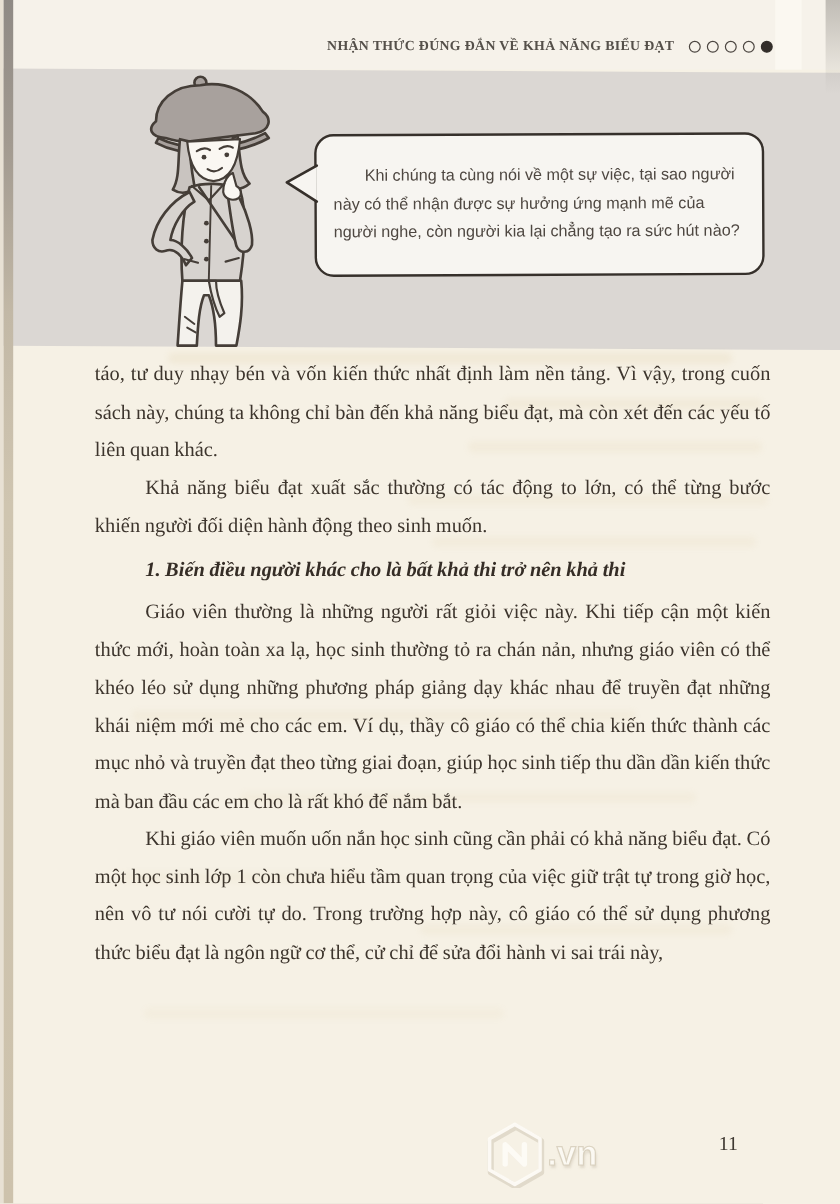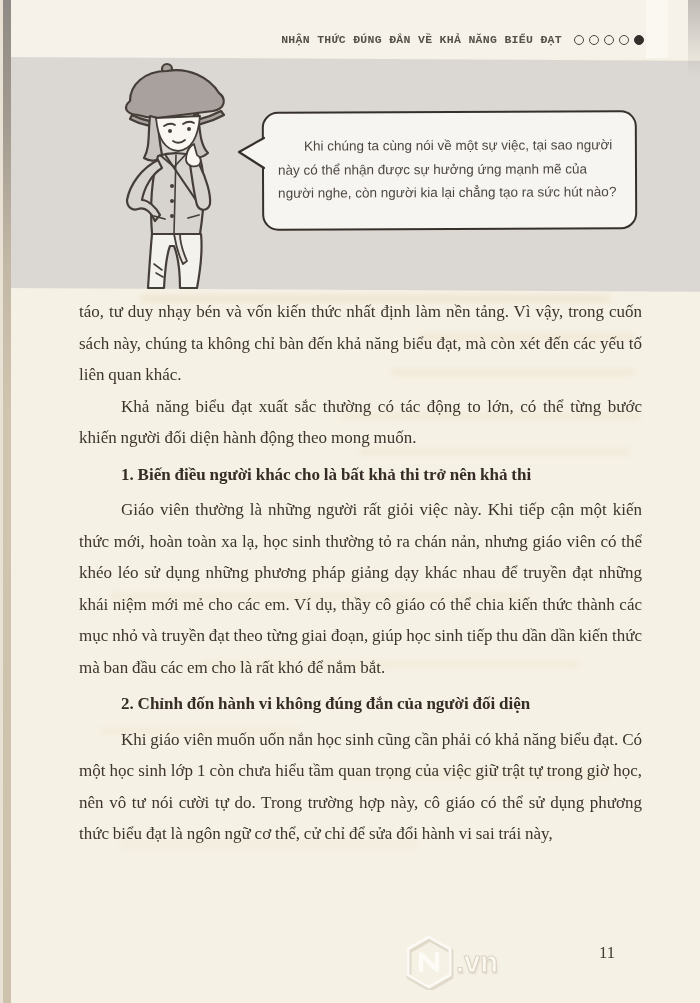--- a/index.html
+++ b/index.html
@@ -15,42 +15,42 @@
   .edge-right-top{position:absolute;left:688px;top:0;width:12px;height:78px;z-index:9;
     background:linear-gradient(180deg,rgba(148,144,138,.55),rgba(148,144,138,0));}
   .corner-strip{position:absolute;left:646px;top:0;width:22px;height:58px;background:#fbf8f1;z-index:2;}
   .top-strip{position:absolute;left:0;top:0;width:700px;height:58px;background:#f6f2ea;z-index:1;}
   
   .band{position:absolute;left:-6px;top:57px;width:712px;height:231px;background:#dbd7d3;
     transform:rotate(.3deg);transform-origin:left center;z-index:2;}
   
   .chapter-header{position:absolute;left:0;top:33px;width:644px;display:flex;justify-content:flex-end;
     align-items:center;z-index:6;}
-  .chapter-title{font-family:Liberation Mono, monospace;font-size:11.5px;font-weight:600;
+  .chapter-title{font-family:Liberation Serif, serif;font-size:11.5px;font-weight:600;
     color:#55504a;letter-spacing:.3px;white-space:nowrap;}
   .dots{display:flex;align-items:center;margin-left:10px;}
   .dot{width:10px;height:10px;border:1.6px solid #4c4641;border-radius:50%;margin-left:5px;
     box-sizing:border-box;background:transparent;}
   .dot.first{margin-left:2px;}
   .dot.filled{background:#332e2a;border-color:#332e2a;}
   
   .girl{position:absolute;left:94px;top:58px;z-index:4;}
   
   .bubble{position:absolute;left:262px;top:111px;width:375px;height:119px;z-index:4;
     background:#f7f5f1;border:2.2px solid #36302b;border-radius:16px;box-sizing:border-box;
     transform:rotate(-.25deg);}
   .bubble-tail{position:absolute;left:236px;top:136px;z-index:5;}
   .bubble-text{padding:21px 14px 0 14px;text-indent:26px;
     font-family:"Liberation Sans",sans-serif;font-size:13.5px;line-height:23.5px;color:#4e4741;}
   
   .body-text{position:absolute;left:79px;top:296px;width:563px;z-index:5;
     font-size:17px;line-height:31.5px;color:#3d352d;text-align:justify;word-spacing:-.4px;}
   .body-text p{margin:0;}
   .para-indent{text-indent:42px;}
-  .para-heading{text-indent:42px;font-weight:700;margin:5px 0 4px 0 !important;color:#352d26;}
+  .para-heading{text-indent:42px;font-weight:700;margin:5px 0 4px 0 !important;color:#352d26;font-style:italic;}
   
   .bleed{position:absolute;background:#cdb277;filter:blur(2.5px);border-radius:4px;z-index:3;}
   
   .page-number{position:absolute;left:599px;top:943px;font-size:16.5px;color:#3f3932;z-index:10;}
   .watermark{position:absolute;left:404px;top:934px;display:flex;align-items:center;z-index:8;}
   .wm-text{font-family:"Liberation Sans",sans-serif;font-weight:700;font-size:37px;letter-spacing:.5px;
     color:rgba(253,251,245,.92);-webkit-text-stroke:1.2px rgba(211,202,183,.8);
     text-shadow:1px 2px 2px rgba(186,176,156,.35);margin-left:10px;white-space:nowrap;}
   .wm-suffix{font-family:"Liberation Sans",sans-serif;font-weight:700;font-size:29px;
     color:rgba(253,251,245,.92);-webkit-text-stroke:1px rgba(211,202,183,.8);
@@ -137,24 +137,23 @@
   <div class="bleed" style="left:340px;top:412px;width:300px;height:9px;opacity:.08"></div>
   <div class="bleed" style="left:360px;top:447px;width:270px;height:9px;opacity:.08"></div>
   <div class="bleed" style="left:110px;top:592px;width:420px;height:9px;opacity:.08"></div>
   <div class="bleed" style="left:200px;top:660px;width:380px;height:9px;opacity:.07"></div>
   <div class="bleed" style="left:100px;top:727px;width:200px;height:8px;opacity:.07"></div>
   <div class="bleed" style="left:350px;top:770px;width:260px;height:9px;opacity:.08"></div>
   <div class="bleed" style="left:120px;top:840px;width:300px;height:9px;opacity:.06"></div>
 
   <div class="body-text">
     <p class="para-cont">táo, tư duy nhạy bén và vốn kiến thức nhất định làm nền tảng. Vì vậy, trong cuốn sách này, chúng ta không chỉ bàn đến khả năng biểu đạt, mà còn xét đến các yếu tố liên quan khác.</p>
-    <p class="para-indent">Khả năng biểu đạt xuất sắc thường có tác động to lớn, có thể từng bước khiến người đối diện hành động theo mong muốn.</p>
+    <p class="para-indent">Khả năng biểu đạt xuất sắc thường có tác động to lớn, có thể từng bước khiến người đối diện hành động theo sinh muốn.</p>
     <p class="para-heading">1. Biến điều người khác cho là bất khả thi trở nên khả thi</p>
     <p class="para-indent">Giáo viên thường là những người rất giỏi việc này. Khi tiếp cận một kiến thức mới, hoàn toàn xa lạ, học sinh thường tỏ ra chán nản, nhưng giáo viên có thể khéo léo sử dụng những phương pháp giảng dạy khác nhau để truyền đạt những khái niệm mới mẻ cho các em. Ví dụ, thầy cô giáo có thể chia kiến thức thành các mục nhỏ và truyền đạt theo từng giai đoạn, giúp học sinh tiếp thu dần dần kiến thức mà ban đầu các em cho là rất khó để nắm bắt.</p>
-    <p class="para-heading">2. Chỉnh đốn hành vi không đúng đắn của người đối diện</p>
     <p class="para-indent">Khi giáo viên muốn uốn nắn học sinh cũng cần phải có khả năng biểu đạt. Có một học sinh lớp 1 còn chưa hiểu tầm quan trọng của việc giữ trật tự trong giờ học, nên vô tư nói cười tự do. Trong trường hợp này, cô giáo có thể sử dụng phương thức biểu đạt là ngôn ngữ cơ thể, cử chỉ để sửa đổi hành vi sai trái này,</p>
   </div>
 
   <div class="watermark">
     <svg width="50" height="56" viewBox="0 0 50 56">
       <g stroke-linejoin="round" stroke-linecap="round" fill="none">
         <polygon points="25,3 46,15 46,41 25,53 4,41 4,15" stroke="rgba(200,190,170,0.45)" stroke-width="5" transform="translate(1,2)"></polygon>
         <polygon points="25,3 46,15 46,41 25,53 4,41 4,15" stroke="rgba(253,251,245,0.95)" stroke-width="3"></polygon>
         <path d="M 17,36 L 17,20 L 33,36 L 33,20" stroke="rgba(253,251,245,0.95)" stroke-width="4.5"></path>
       </g>

